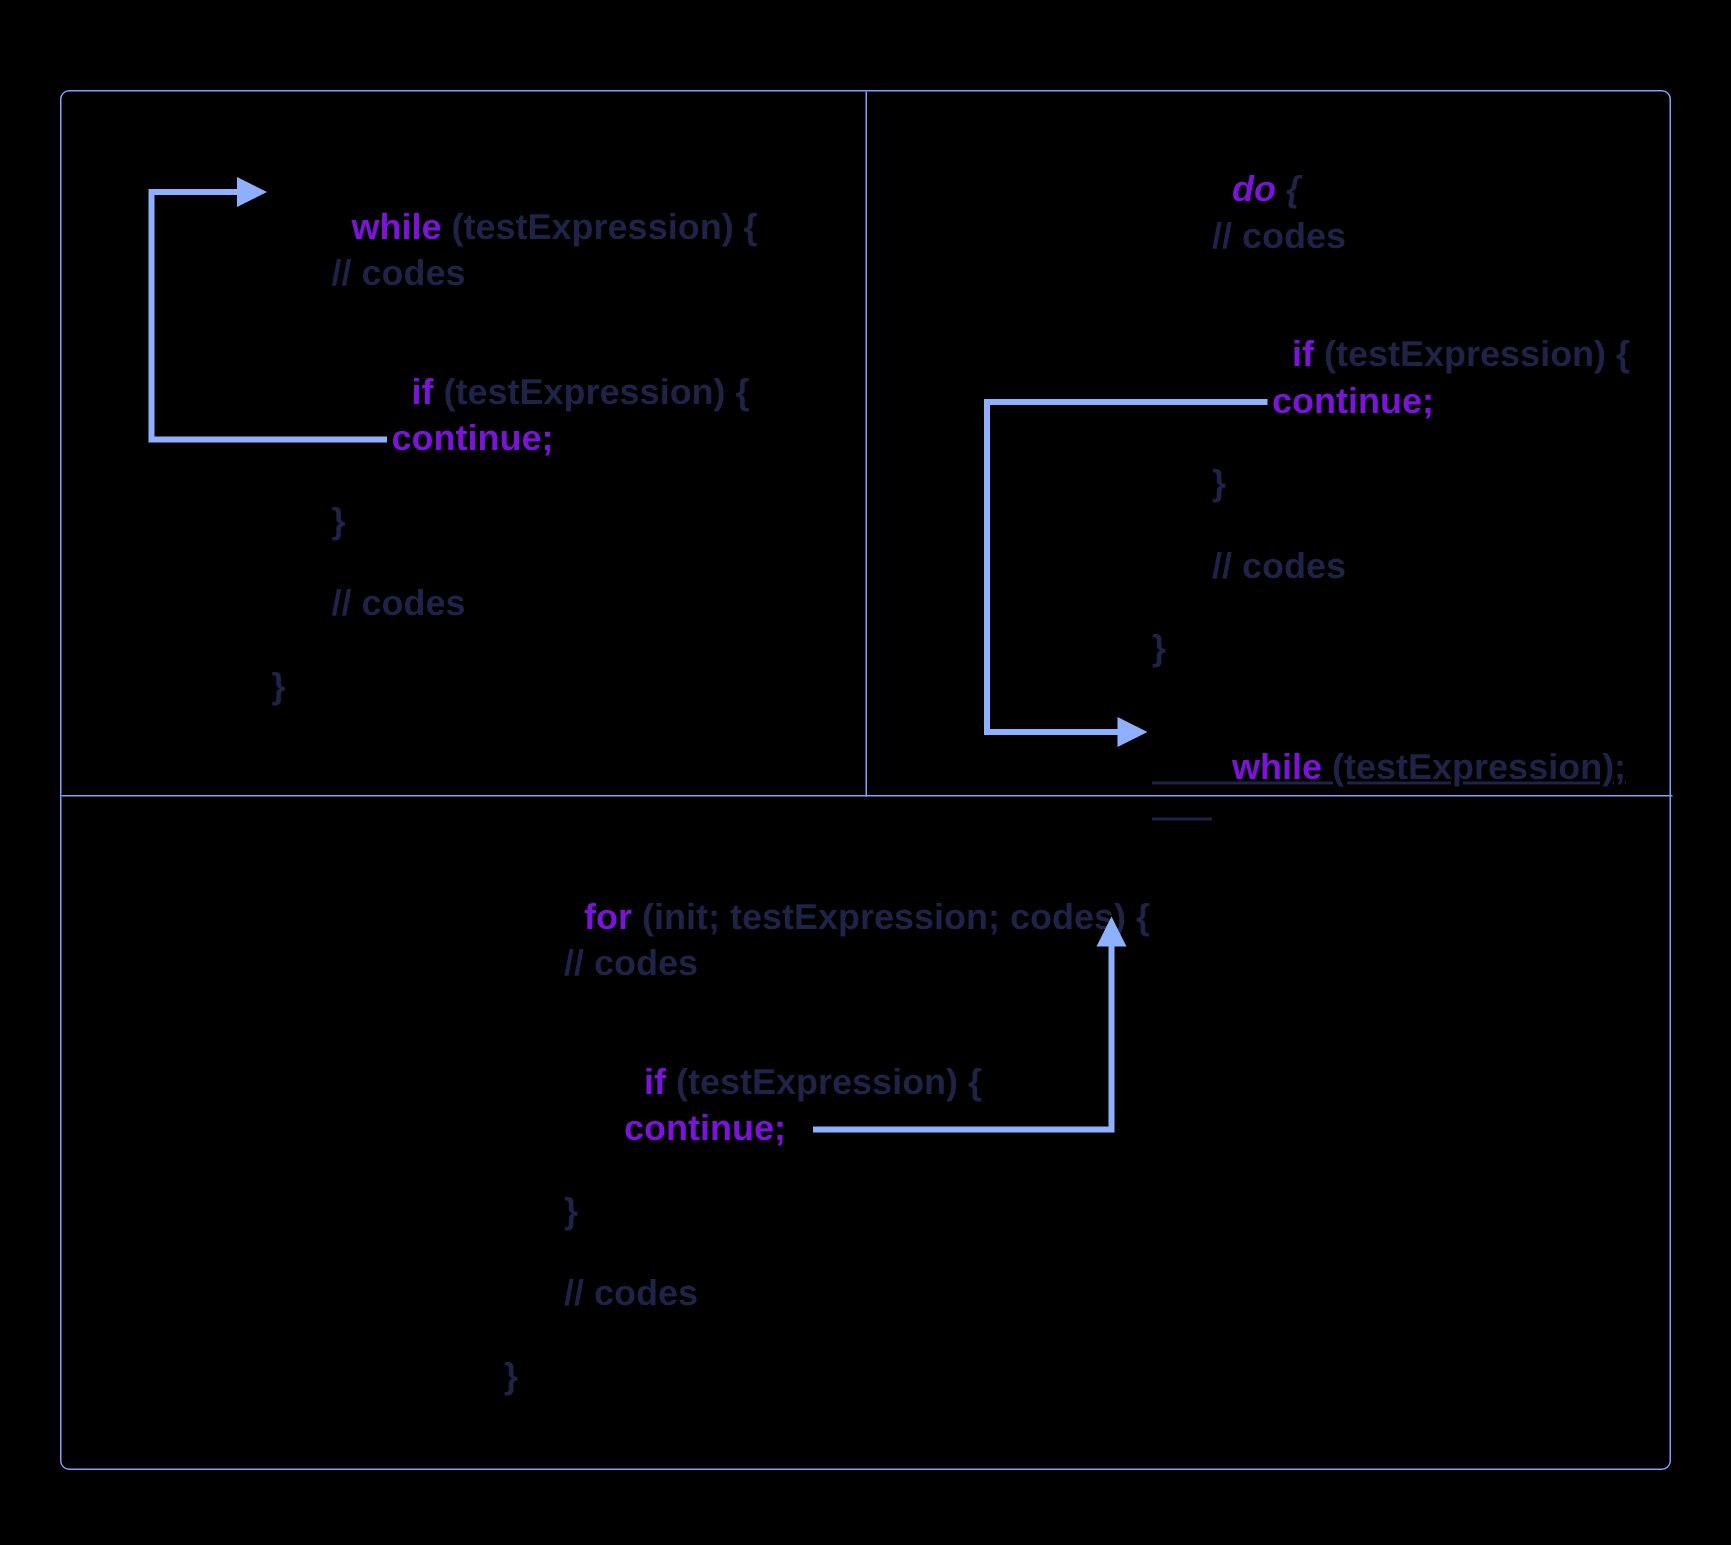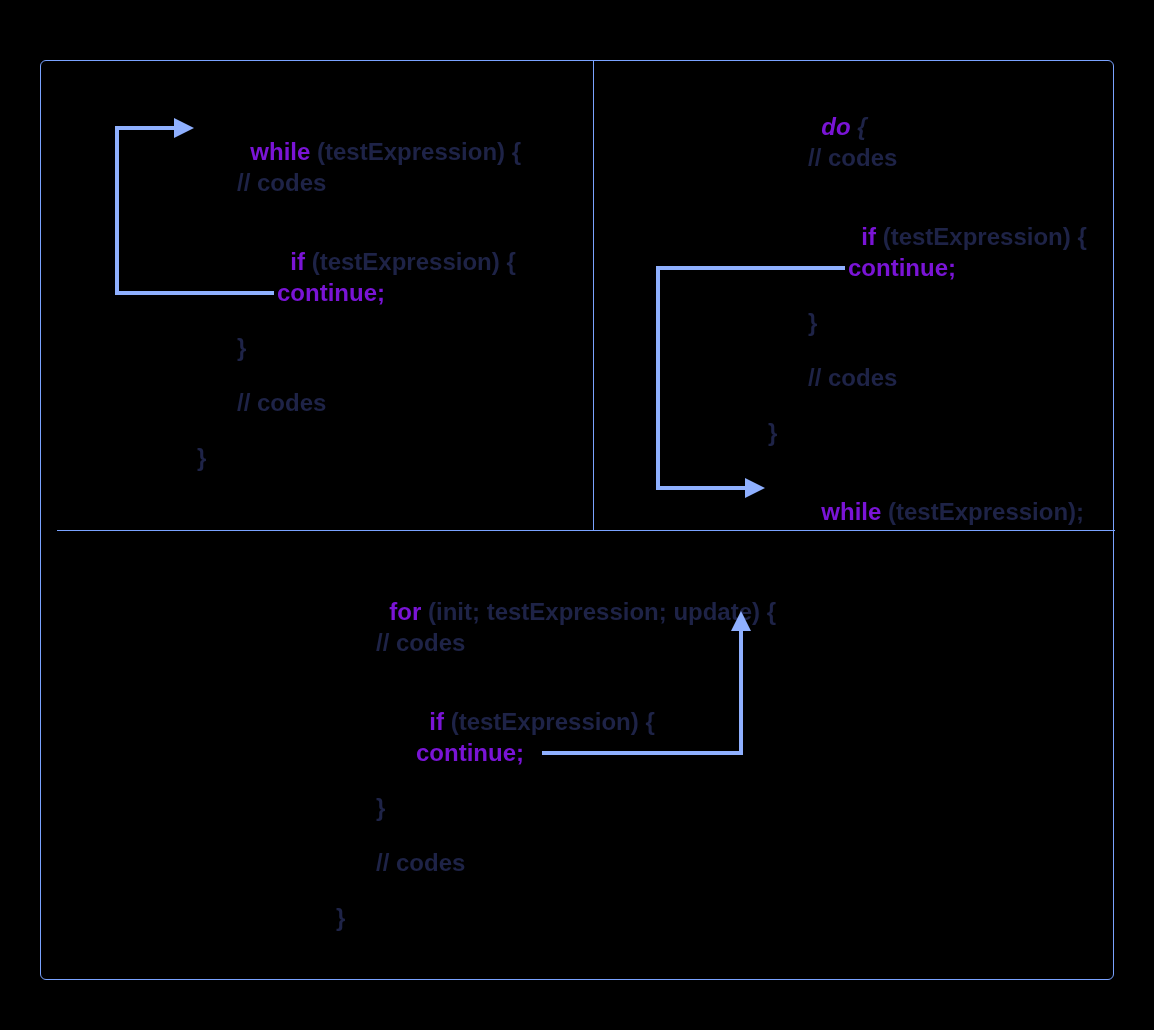--- a/index.html
+++ b/index.html
@@ -16,21 +16,21 @@
     left: 40px;
     top: 60px;
     width: 1074px;
     height: 920px;
     border: 1px solid #7aa3ff;
     border-radius: 6px;
   }
   .cell {
     position: absolute;
   }
-  .cell-tl { left: 16px; top: 0; width: 537px; height: 470px; border-right: 1px solid #7aa3ff; border-bottom: 1px solid #7aa3ff; }
+  .cell-tl { left: 0; top: 0; width: 537px; height: 470px; border-right: 1px solid #7aa3ff; border-bottom: 1px solid #7aa3ff; }
   .cell-tr { left: 537px; top: 0; width: 537px; height: 470px; border-bottom: 1px solid #7aa3ff; }
   .cell-b  { left: 0; top: 470px; width: 1074px; height: 450px; }
 
   .code {
     font-family: "Segoe UI", Arial, sans-serif;
     font-weight: 700;
     font-size: 24px;
     line-height: 1.0;
     color: #1e2347;
   }
@@ -75,35 +75,35 @@
         <span class="kw">do</span><span class="txt"> {</span>
       </div>
       <div class="line txt" style="left:230px; top:85px;">// codes</div>
       <div class="line" style="left:230px; top:140px;">
         <span class="kw">if</span><span class="txt"> (testExpression) {</span>
       </div>
       <div class="line hl" style="left:270px; top:195px;">continue;</div>
       <div class="line txt" style="left:230px; top:250px;">}</div>
       <div class="line txt" style="left:230px; top:305px;">// codes</div>
       <div class="line txt" style="left:190px; top:360px;">}</div>
-      <div class="line" style="left:190px; top:415px;">
+      <div class="line" style="left:190px; top:415px;text-decoration:underline;">
         <span class="kw">while</span><span class="txt"> (testExpression);</span>
       </div>
     </div>
 
     <svg class="arrow" style="left:0; top:0;" width="537" height="470">
       <path class="stroke" d="M 265 207 L 80 207 L 80 427 L 175 427"></path>
       <polygon class="arrowhead" points="187,427 167,417 167,437"></polygon>
     </svg>
   </div>
 
   <div class="cell cell-b">
     <div class="code">
       <div class="line" style="left:295px; top:45px;">
-        <span class="kw">for</span><span class="txt"> (init; testExpression; update) {</span>
+        <span class="kw">for</span><span class="txt"> (init; testExpression; codes) {</span>
       </div>
       <div class="line txt" style="left:335px; top:100px;">// codes</div>
       <div class="line" style="left:335px; top:155px;">
         <span class="kw">if</span><span class="txt"> (testExpression) {</span>
       </div>
       <div class="line hl" style="left:375px; top:210px;">continue;</div>
       <div class="line txt" style="left:335px; top:265px;">}</div>
       <div class="line txt" style="left:335px; top:320px;">// codes</div>
       <div class="line txt" style="left:295px; top:375px;">}</div>
     </div>

